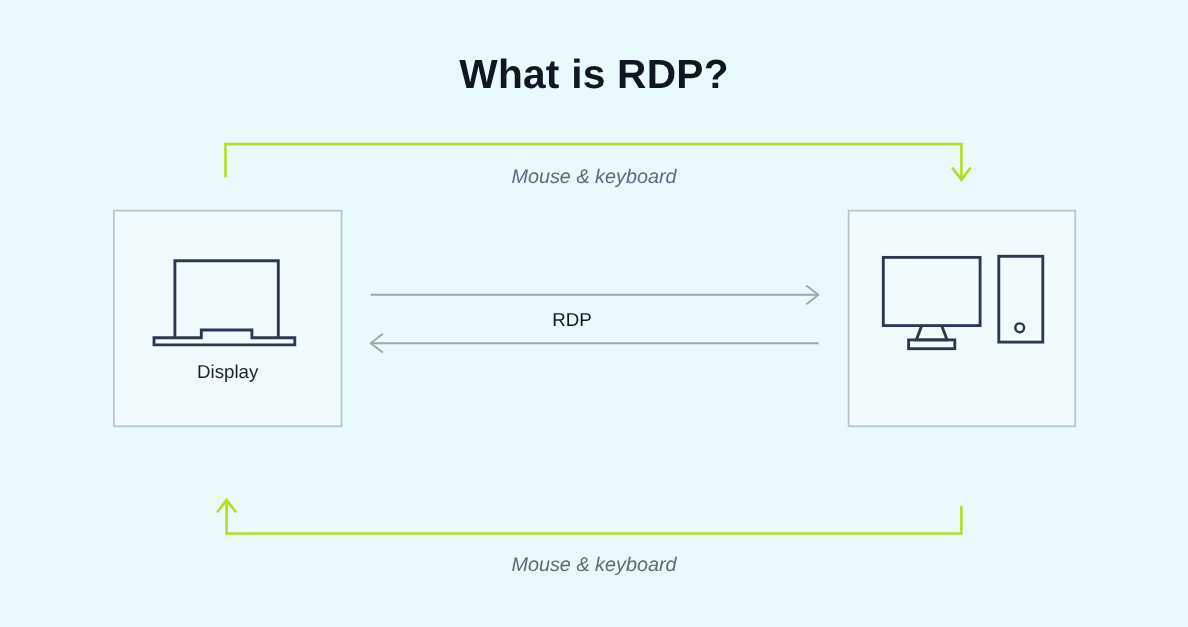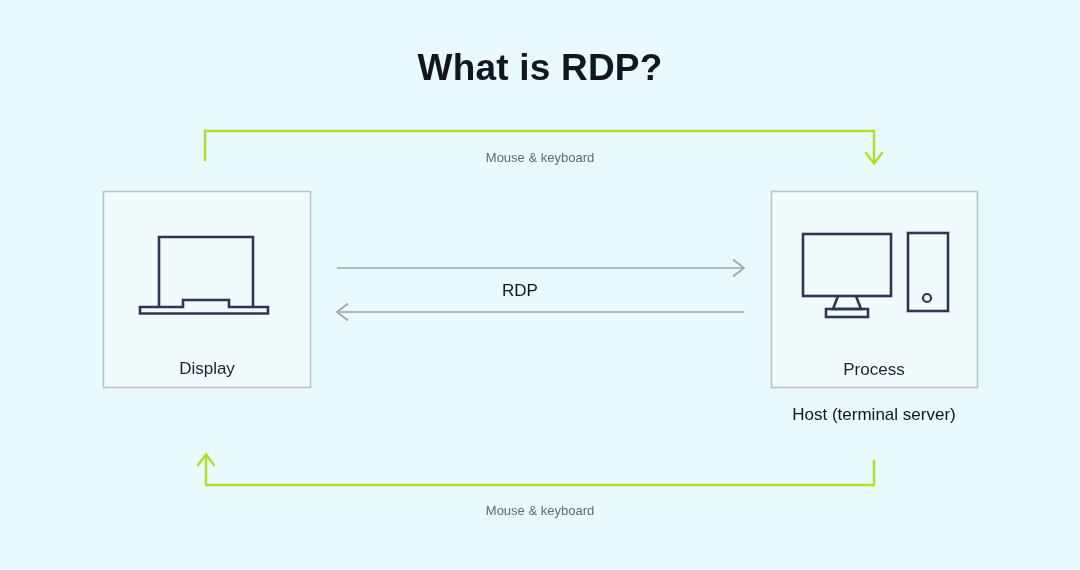--- a/index.html
+++ b/index.html
@@ -36,30 +36,30 @@
     color: #101624;
     letter-spacing: 0.2px;
   }
   .lbl {
     position: absolute;
     text-align: center;
     white-space: nowrap;
   }
   .lbl-muted {
     color: #5b6b7c;
-    font-size: 13px;
+    font-size: 18px;
+    font-style: italic;
   }
   .lbl-dark {
     color: #101624;
     font-size: 17px;
   }
   .lbl-node {
     color: #1a2230;
     font-size: 17px;
-    margin-top: 30px;
   }
   #lbl-mk-top  { left: 0;     top: 150px; width: 1080px; }
   #lbl-mk-bot  { left: 0;     top: 503px; width: 1080px; }
   #lbl-rdp     { left: 420px; top: 281px; width: 200px; }
   #lbl-display { left: 106px; top: 329px; width: 202px; }
   #lbl-process { left: 772px; top: 330px; width: 204px; }
   #lbl-client  { left: 106px; top: 405px; width: 202px; }
   #lbl-host    { left: 722px; top: 405px; width: 304px; }
 </style>
 </head>
@@ -108,20 +108,18 @@
     </g>
 
   </svg>
 
   <div id="lbl-mk-top" class="lbl lbl-muted">Mouse &amp; keyboard</div>
 
   <div id="lbl-rdp" class="lbl lbl-dark">RDP</div>
 
   <div id="lbl-display" class="lbl lbl-node">Display</div>
 
-  <div id="lbl-process" class="lbl lbl-node">Process</div>
 
 
-  <div id="lbl-host" class="lbl lbl-dark">Host (terminal server)</div>
 
   <div id="lbl-mk-bot" class="lbl lbl-muted">Mouse &amp; keyboard</div>
 
 </div>
 
 </body></html>

